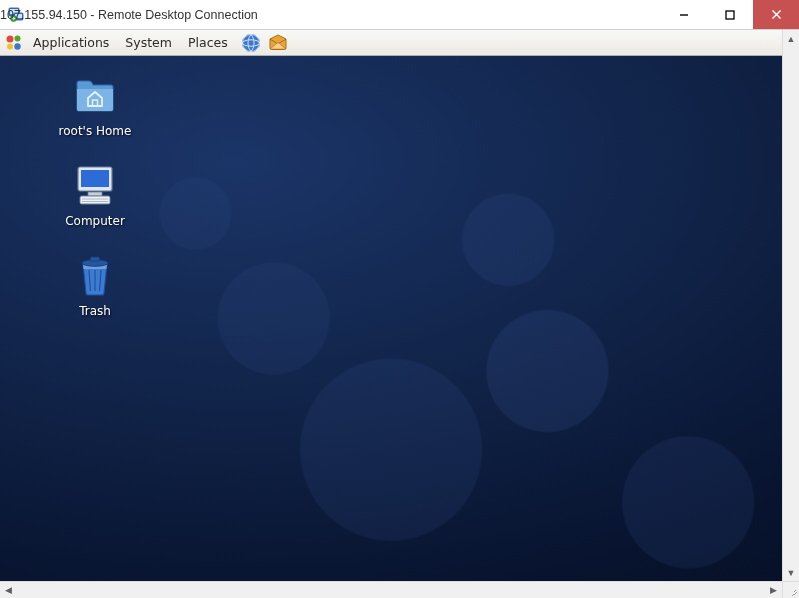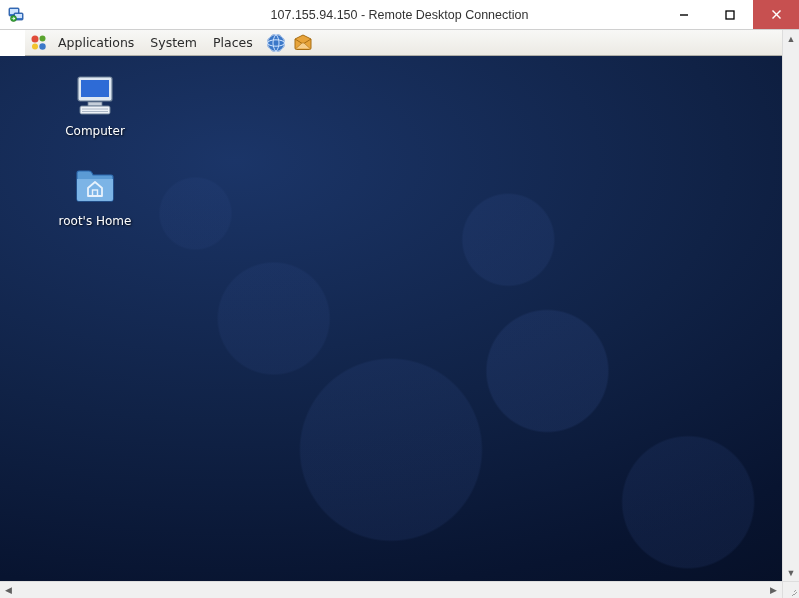--- a/index.html
+++ b/index.html
@@ -21,21 +21,21 @@
     position: relative;
   }
   .win-titlebar .app-icon {
     width: 16px; height: 16px;
     margin-left: 8px;
     display: flex; align-items: center; justify-content: center;
   }
   .win-titlebar .title-text {
     position: absolute;
     left: 0; right: 0;
-    text-align: center;
+    text-align: left;
     font-size: 12.5px;
     color: #333;
     pointer-events: none;
   }
   .win-controls {
     margin-left: auto;
     display: flex;
     height: 100%;
   }
   .win-btn {
@@ -66,21 +66,20 @@
   .remote-viewport {
     flex: 1;
     position: relative;
     display: flex;
     overflow: hidden;
   }
   .remote-inner {
     flex: 1;
     position: relative;
     overflow: hidden;
-    padding-left: 25px;
   }
   
   .vscroll {
     width: 17px;
     background: #f0f0f0;
     border-left: 1px solid #ddd;
     position: relative;
   }
   .vscroll .arrow {
     width: 100%;
@@ -258,43 +257,57 @@
           </svg>
         </span>
       </div>
 
       <div class="desktop">
         <div class="desktop-icons">
 
           <div class="di">
             <span class="icon-box">
               <svg width="46" height="46" viewBox="0 0 46 46">
+                <path d="M5 14 L5 10 Q5 8 7 8 L17 8 Q19 8 20 10 L21 12 L39 12 Q41 12 41 14 L41 36 Q41 38 39 38 L7 38 Q5 38 5 36 Z" fill="#5b9bd5" stroke="#2d6bb0" stroke-width="1.1"></path>
+                <path d="M5 16 L41 16 L41 36 Q41 38 39 38 L7 38 Q5 38 5 36 Z" fill="#7cb4e6"></path>
+                <path d="M16 33 L16 25 L23 19 L30 25 L30 33 Z" fill="none" stroke="#e8f2fc" stroke-width="1.8" stroke-linejoin="round"></path>
+                <rect x="20.5" y="27" width="5" height="6" fill="none" stroke="#e8f2fc" stroke-width="1.4"></rect>
+              </svg>
+            </span>
+            <span>root's Home</span>
+          </div>
+
+          <div class="di">
+            <span class="icon-box">
+              <svg width="46" height="46" viewBox="0 0 46 46">
                 <rect x="6" y="4" width="34" height="24" rx="2" fill="#dfe8f2" stroke="#6b7e95" stroke-width="1.2"></rect>
                 <rect x="9" y="7" width="28" height="17" fill="#2e6bd6"></rect>
                 <rect x="16" y="29" width="14" height="4" fill="#c6cfda" stroke="#6b7e95" stroke-width="0.8"></rect>
                 <rect x="8" y="33" width="30" height="8" rx="1.6" fill="#eef2f7" stroke="#6b7e95" stroke-width="1"></rect>
                 <line x1="10" y1="36" x2="36" y2="36" stroke="#9aa8ba" stroke-width="0.8"></line>
                 <line x1="10" y1="38.5" x2="36" y2="38.5" stroke="#9aa8ba" stroke-width="0.8"></line>
               </svg>
             </span>
             <span>Computer</span>
           </div>
 
           <div class="di">
             <span class="icon-box">
               <svg width="46" height="46" viewBox="0 0 46 46">
-                <path d="M5 14 L5 10 Q5 8 7 8 L17 8 Q19 8 20 10 L21 12 L39 12 Q41 12 41 14 L41 36 Q41 38 39 38 L7 38 Q5 38 5 36 Z" fill="#5b9bd5" stroke="#2d6bb0" stroke-width="1.1"></path>
-                <path d="M5 16 L41 16 L41 36 Q41 38 39 38 L7 38 Q5 38 5 36 Z" fill="#7cb4e6"></path>
-                <path d="M16 33 L16 25 L23 19 L30 25 L30 33 Z" fill="none" stroke="#e8f2fc" stroke-width="1.8" stroke-linejoin="round"></path>
-                <rect x="20.5" y="27" width="5" height="6" fill="none" stroke="#e8f2fc" stroke-width="1.4"></rect>
+                <path d="M11 11 L35 11 L32 40 Q32 42 30 42 L16 42 Q14 42 14 40 Z" fill="#3d7bd1" stroke="#1c4f9e" stroke-width="1.1"></path>
+                <path d="M11 11 L35 11 L34.5 16 L11.5 16 Z" fill="#6aa0e3"></path>
+                <ellipse cx="23" cy="10" rx="13" ry="3.3" fill="#27569e" stroke="#183d74" stroke-width="0.9"></ellipse>
+                <rect x="18.5" y="4" width="9" height="4" rx="1" fill="#27569e" stroke="#183d74" stroke-width="0.8"></rect>
+                <line x1="17" y1="17" x2="18.4" y2="38" stroke="#1c4f9e" stroke-width="1.1"></line>
+                <line x1="23" y1="17" x2="23" y2="38" stroke="#1c4f9e" stroke-width="1.1"></line>
+                <line x1="29" y1="17" x2="27.6" y2="38" stroke="#1c4f9e" stroke-width="1.1"></line>
               </svg>
             </span>
-            <span>root's Home</span>
+            <span>Trash</span>
           </div>
-
 
         </div>
       </div>
 
     </div>
 
     <div class="vscroll">
       <div class="arrow up">▲</div>
       <div class="arrow down">▼</div>
     </div>

